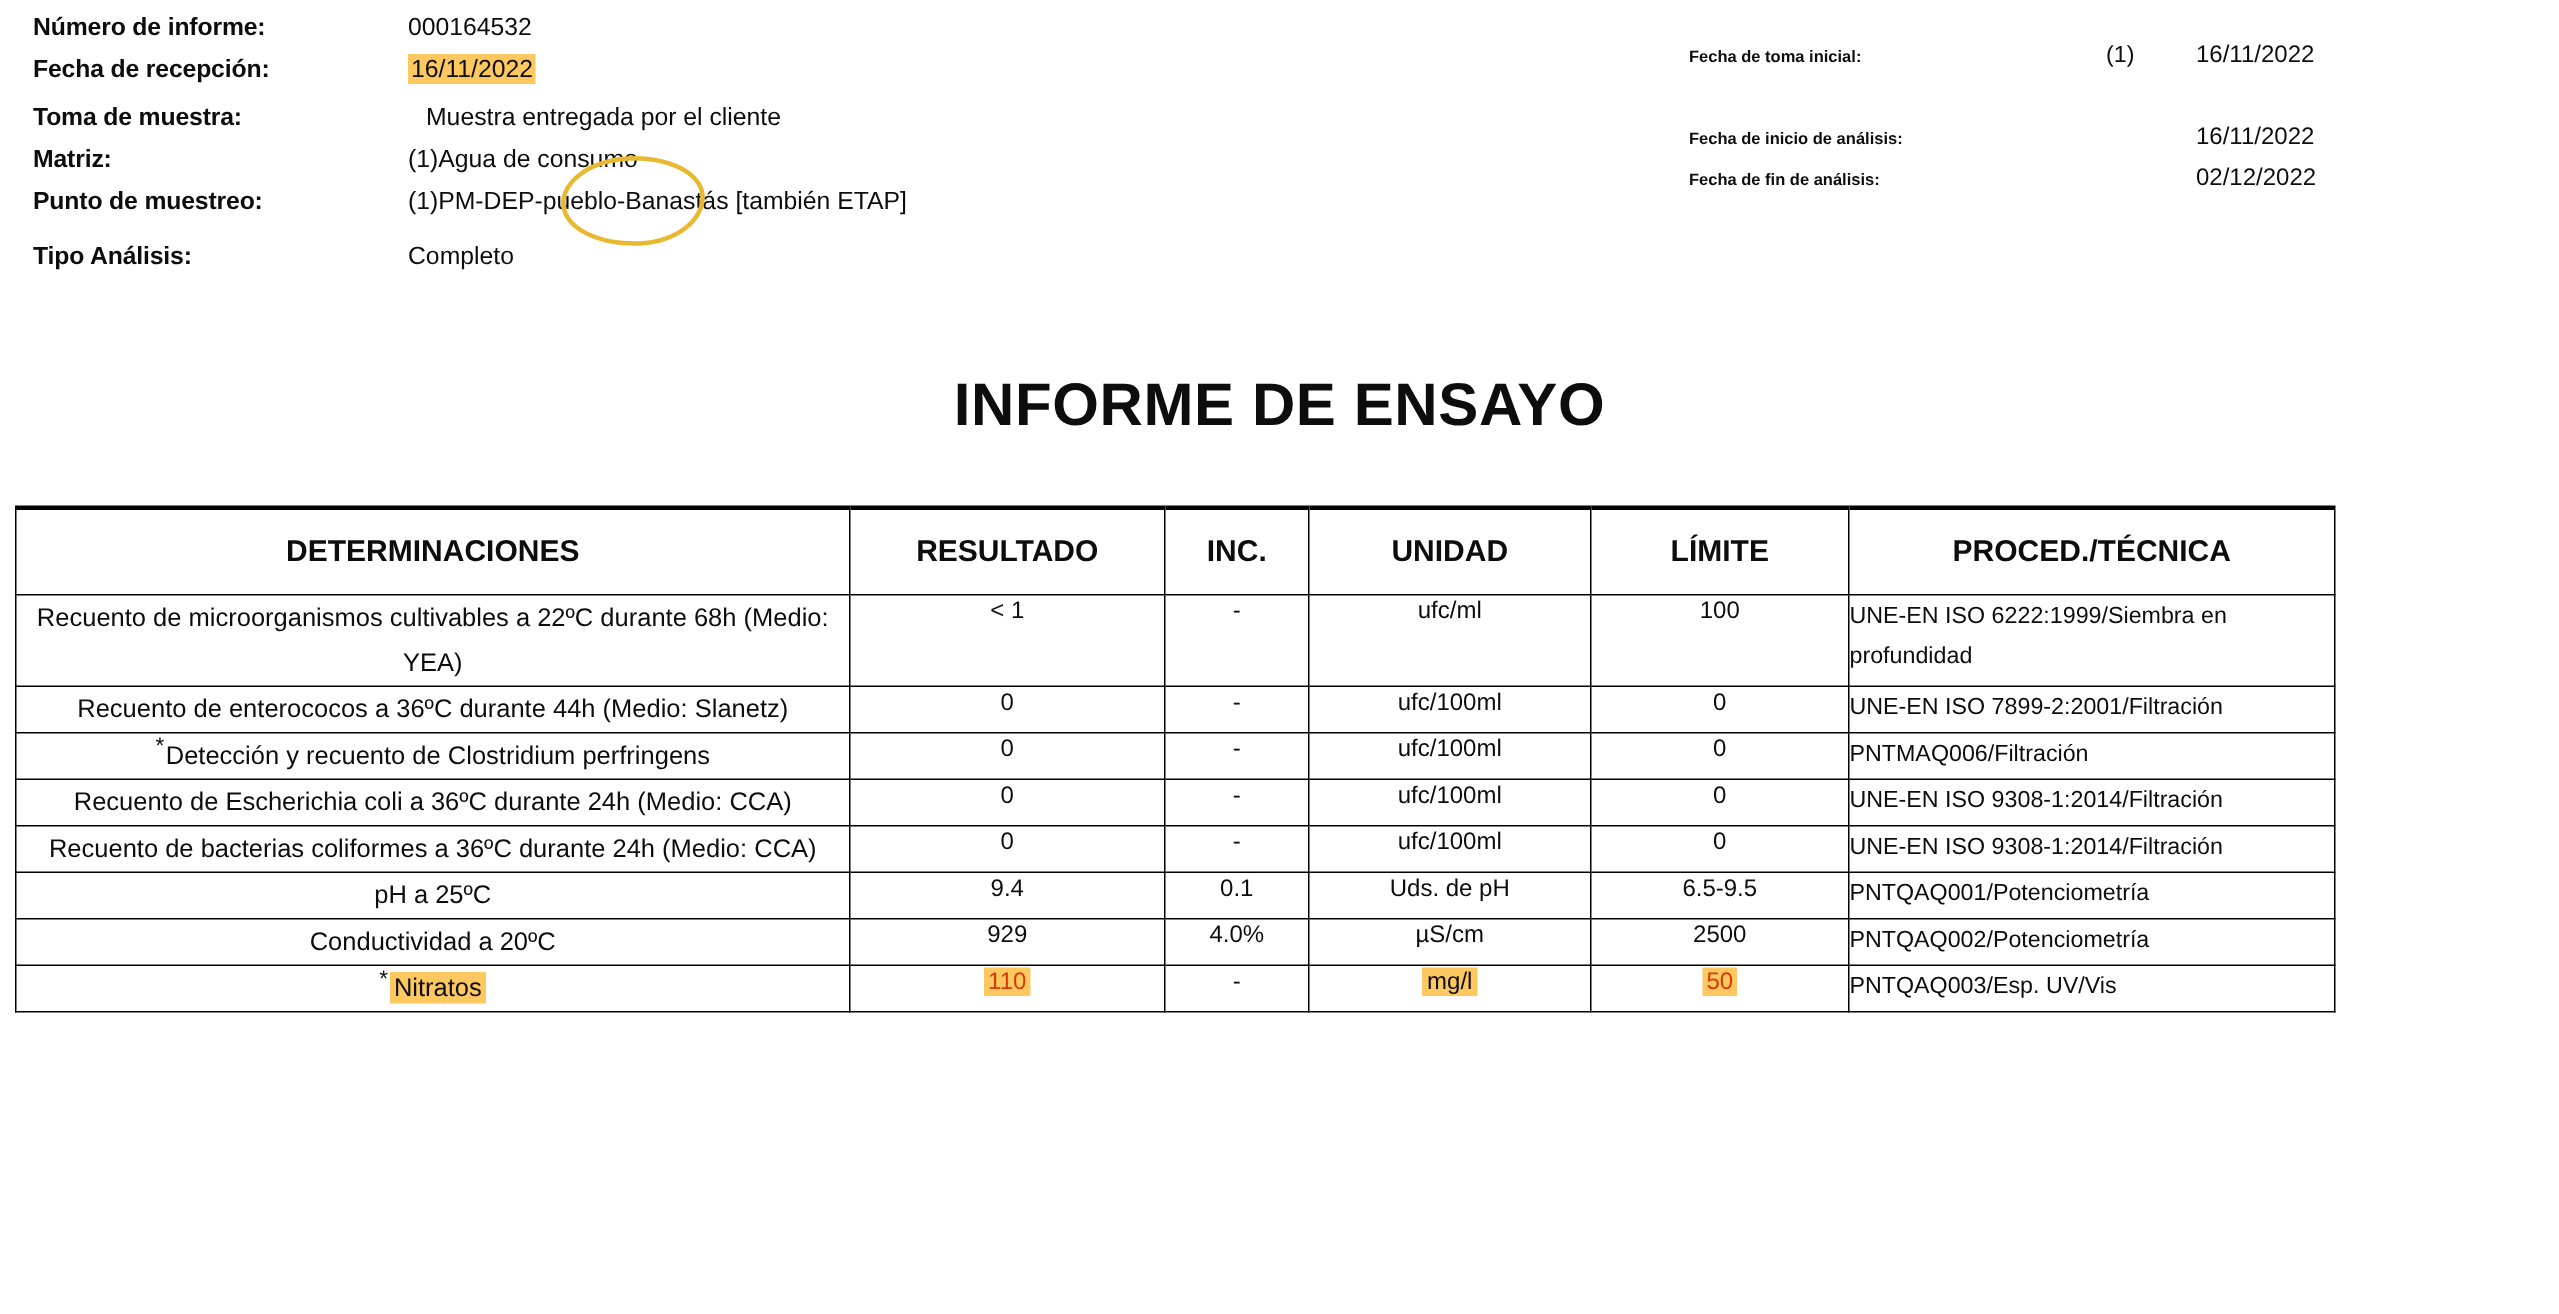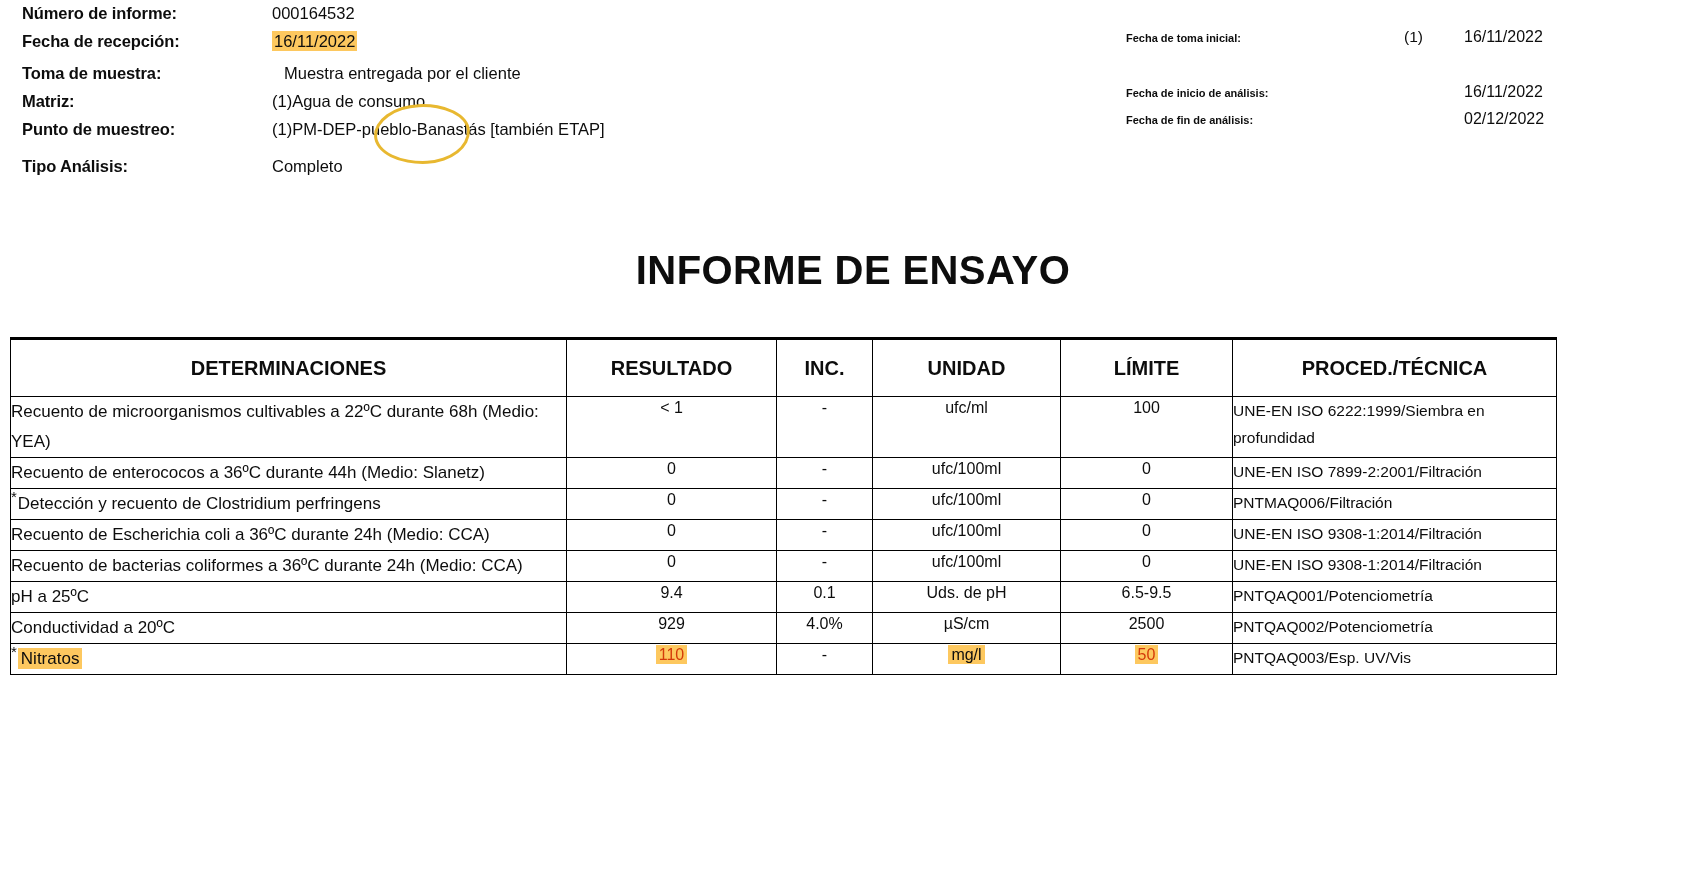--- a/index.html
+++ b/index.html
@@ -22,21 +22,21 @@
     height: 200px;
   }
   .hdr-left {
     position: absolute;
     left: 22px;
     top: 4px;
     width: 680px;
   }
   .hdr-row {
     display: flex;
-    align-items: flex-start;
+    align-items: center;
     height: 28px;
   }
   .hdr-label {
     font-weight: bold;
     font-size: 16.5px;
     width: 250px;
     flex: 0 0 250px;
     letter-spacing: -0.1px;
   }
   .hdr-value {
@@ -132,21 +132,21 @@
   .col-res   { width: 210px; }
   .col-inc   { width: 96px; }
   .col-uni   { width: 188px; }
   .col-lim   { width: 172px; }
   .col-pro   { width: 324px; }
 
   td.det {
     font-size: 17px;
     line-height: 30px;
     padding: 5px 8px 6px 6px;
-    text-align: left;
+    text-align: center;
   }
   td.res, td.inc, td.uni, td.lim {
     font-size: 16px;
     text-align: center;
     padding-top: 9px;
     line-height: 22px;
   }
   td.pro {
     font-size: 15.5px;
     text-align: left;

